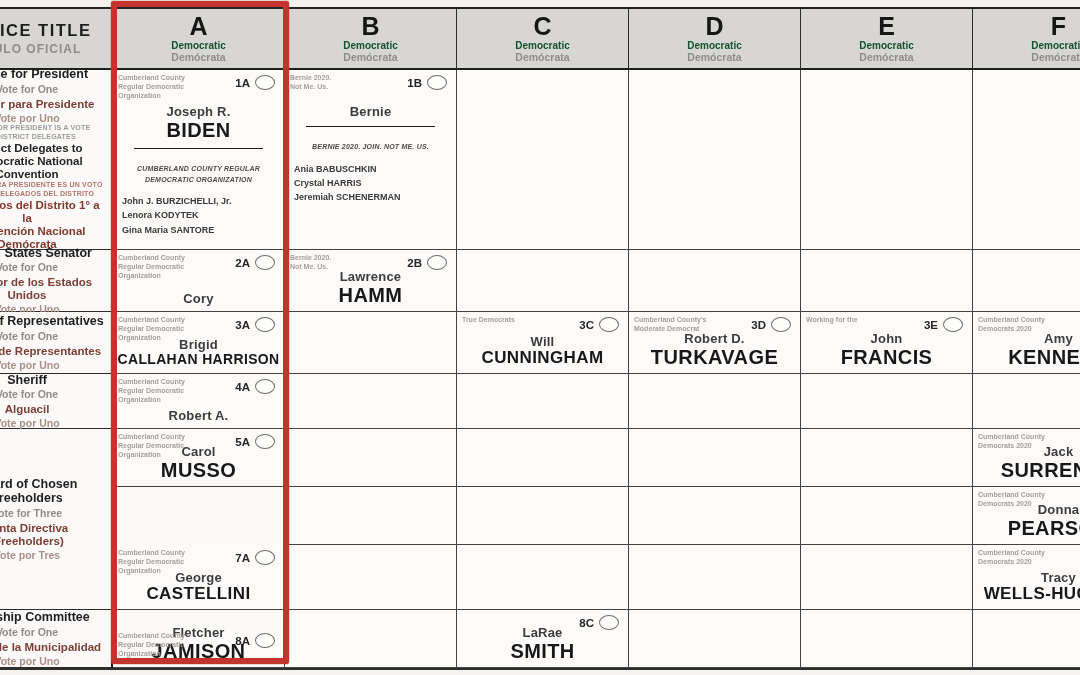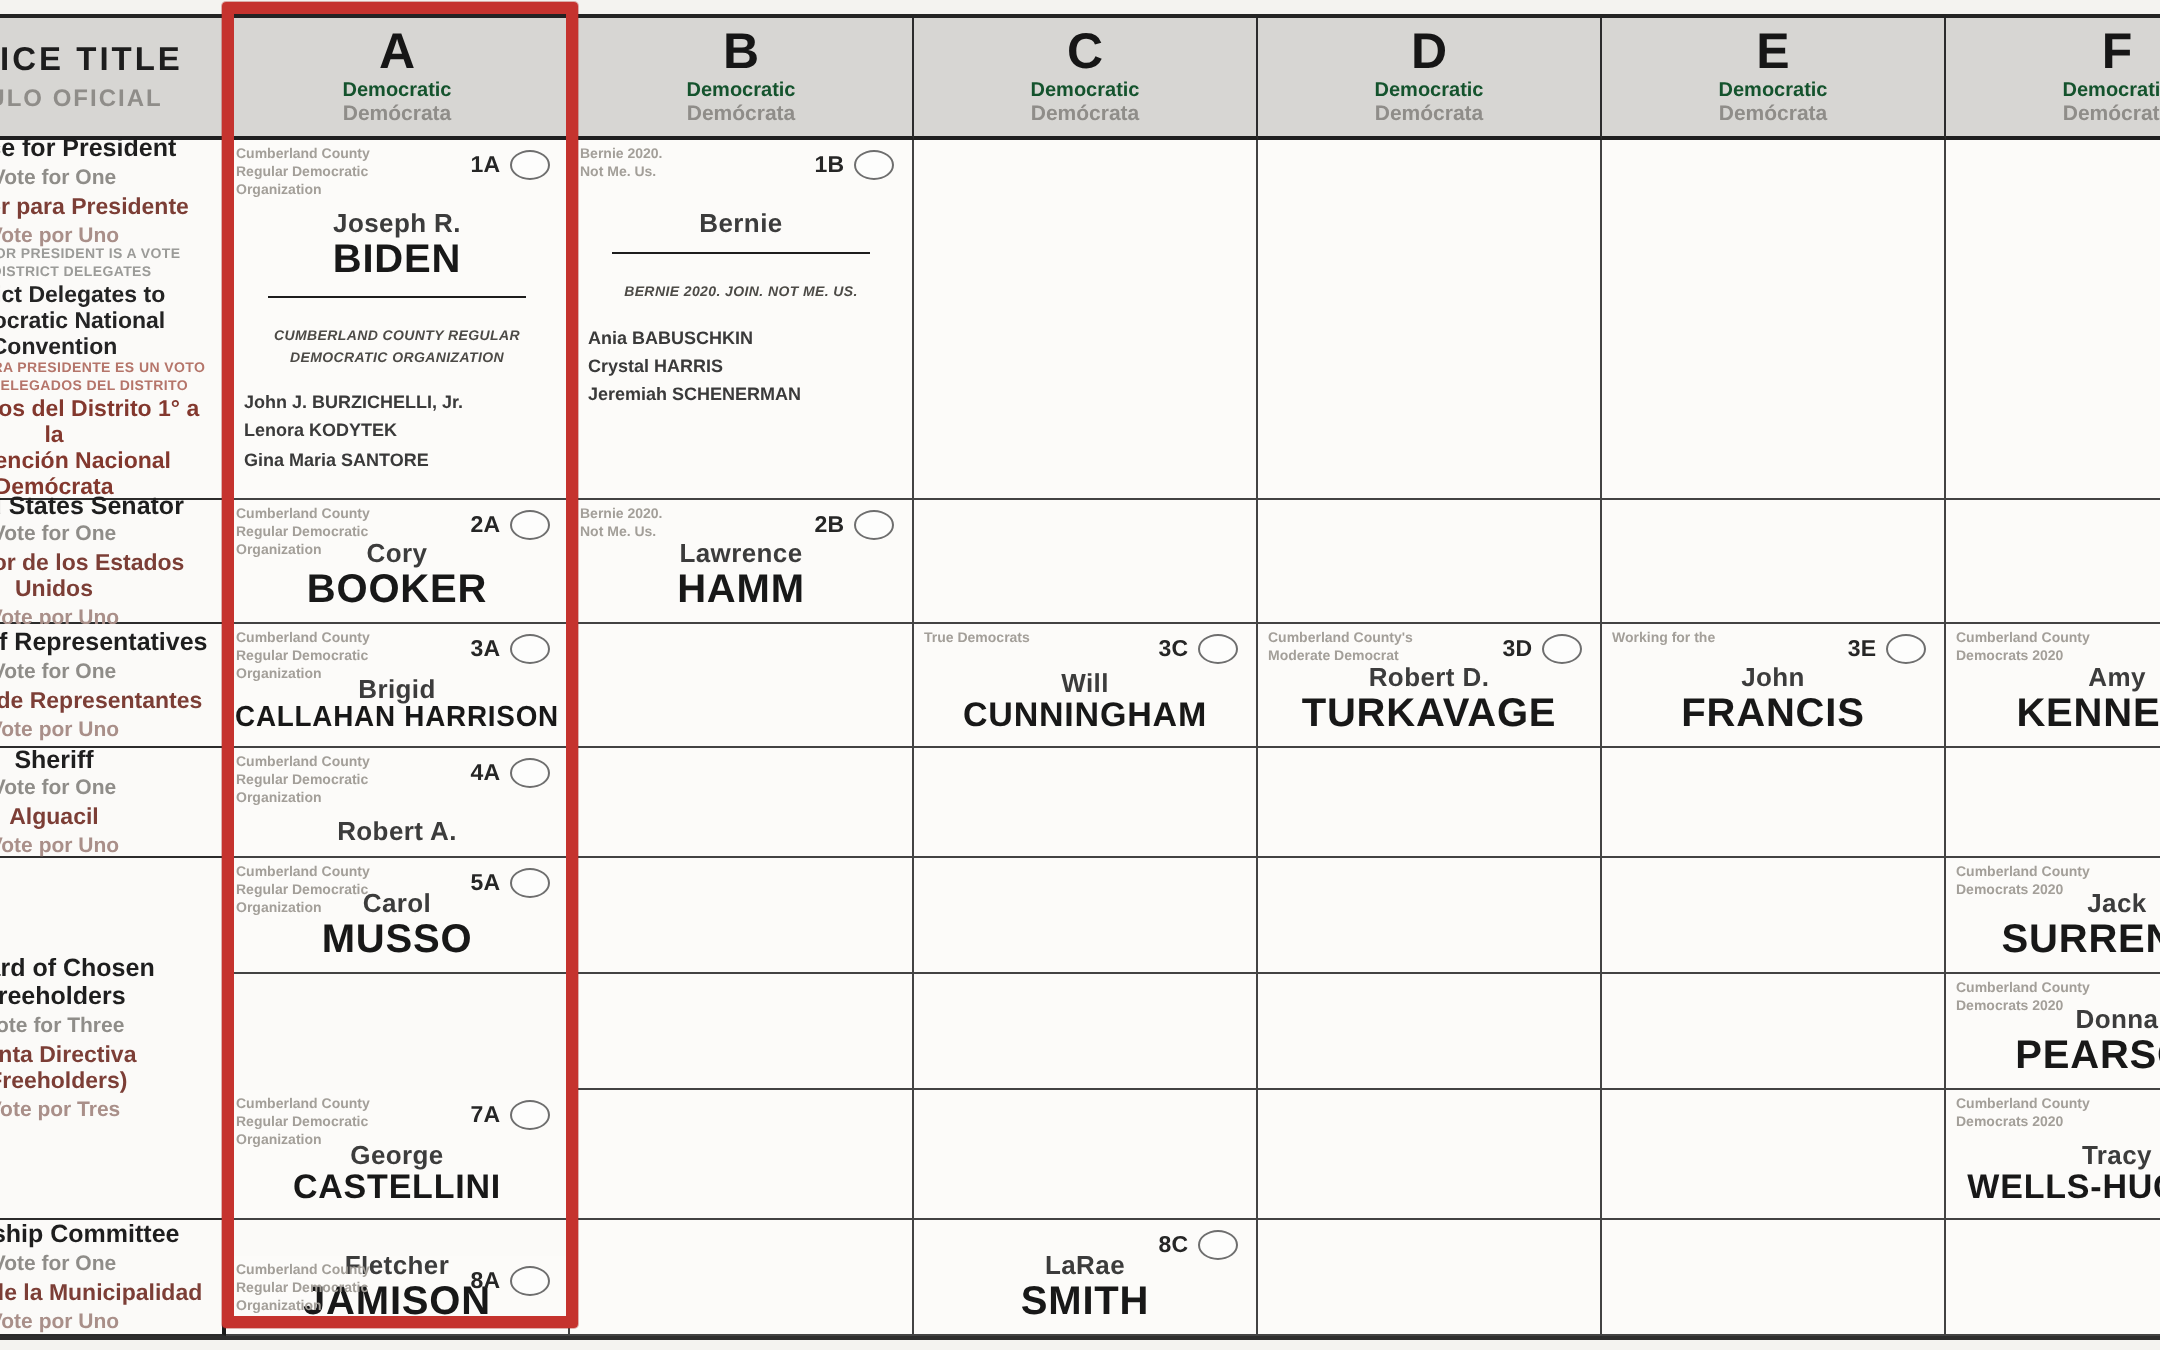--- a/index.html
+++ b/index.html
@@ -212,21 +212,20 @@
           <div>Cumberland County</div>
           <div>Regular Democratic</div>
           <div>Organization</div>
         </div>
         <div class="mark">
     <span class="num">2A</span>
     <span class="bubble"></span>
         </div>
         <div class="nameblock">
     <div class="fname">Cory</div>
-    <div class="lname">BOOKER</div>
         </div>
       </div>
       <div class="acell" style="grid-area: 3 / 3;">
         <div class="slug">
           <div>Bernie 2020.</div>
           <div>Not Me. Us.</div>
         </div>
         <div class="mark">
     <span class="num">2B</span>
     <span class="bubble"></span>

